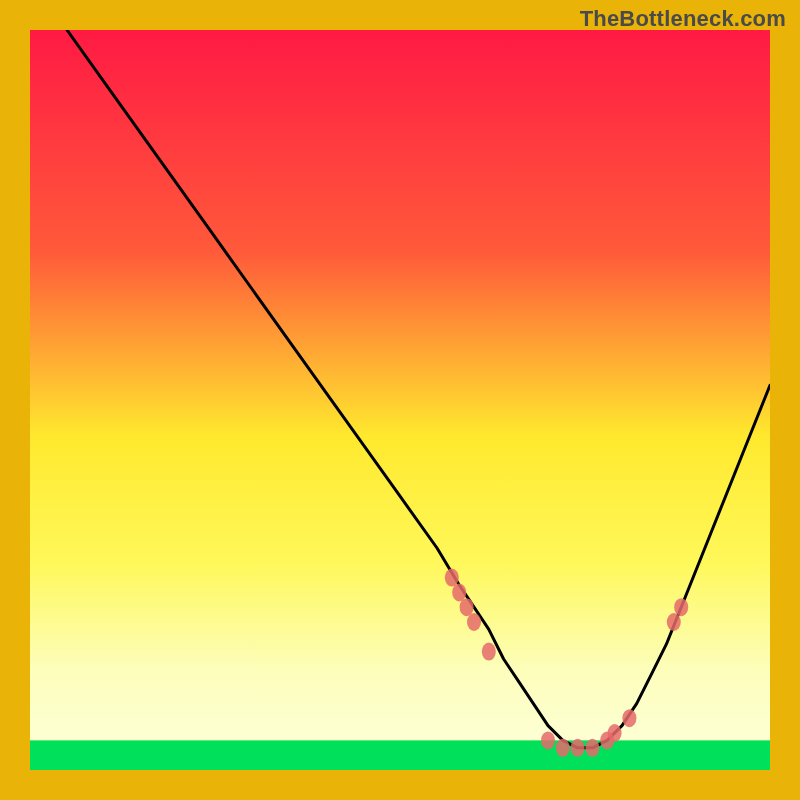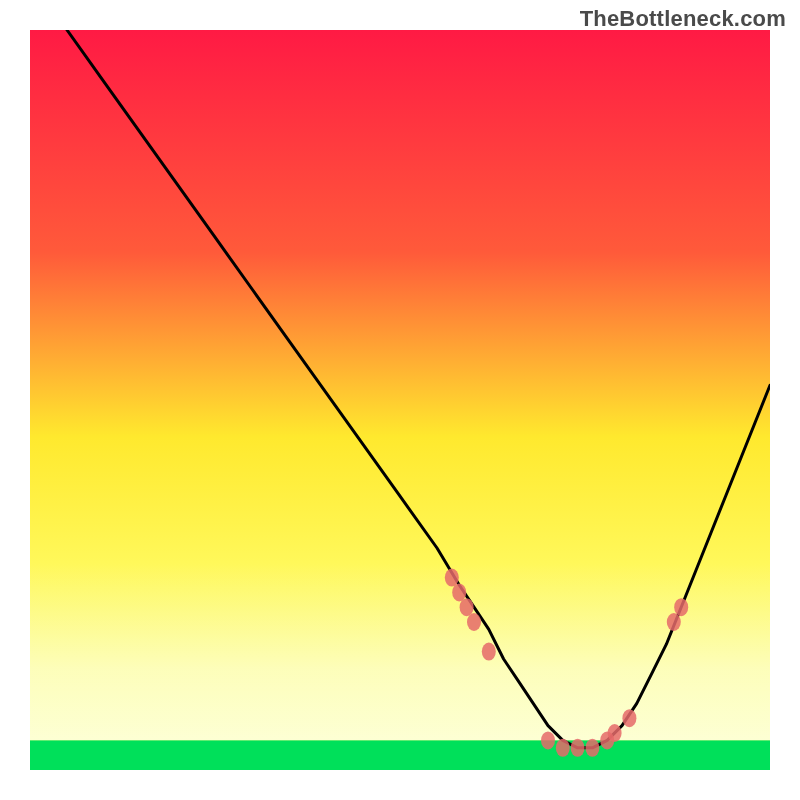--- a/index.html
+++ b/index.html
@@ -8,21 +8,21 @@
     width: 800px;
     height: 800px;
     background: #000;
     font-family: Arial, Helvetica, sans-serif;
     overflow: hidden;
   }
   .frame {
     position: relative;
     width: 800px;
     height: 800px;
-    background: #ffffff;
+    background: #eab308;
   }
   .watermark {
     position: absolute;
     top: 6px;
     right: 14px;
     color: #4a4a4a;
     font-size: 22px;
     font-weight: 600;
     letter-spacing: 0.2px;
     z-index: 5;

